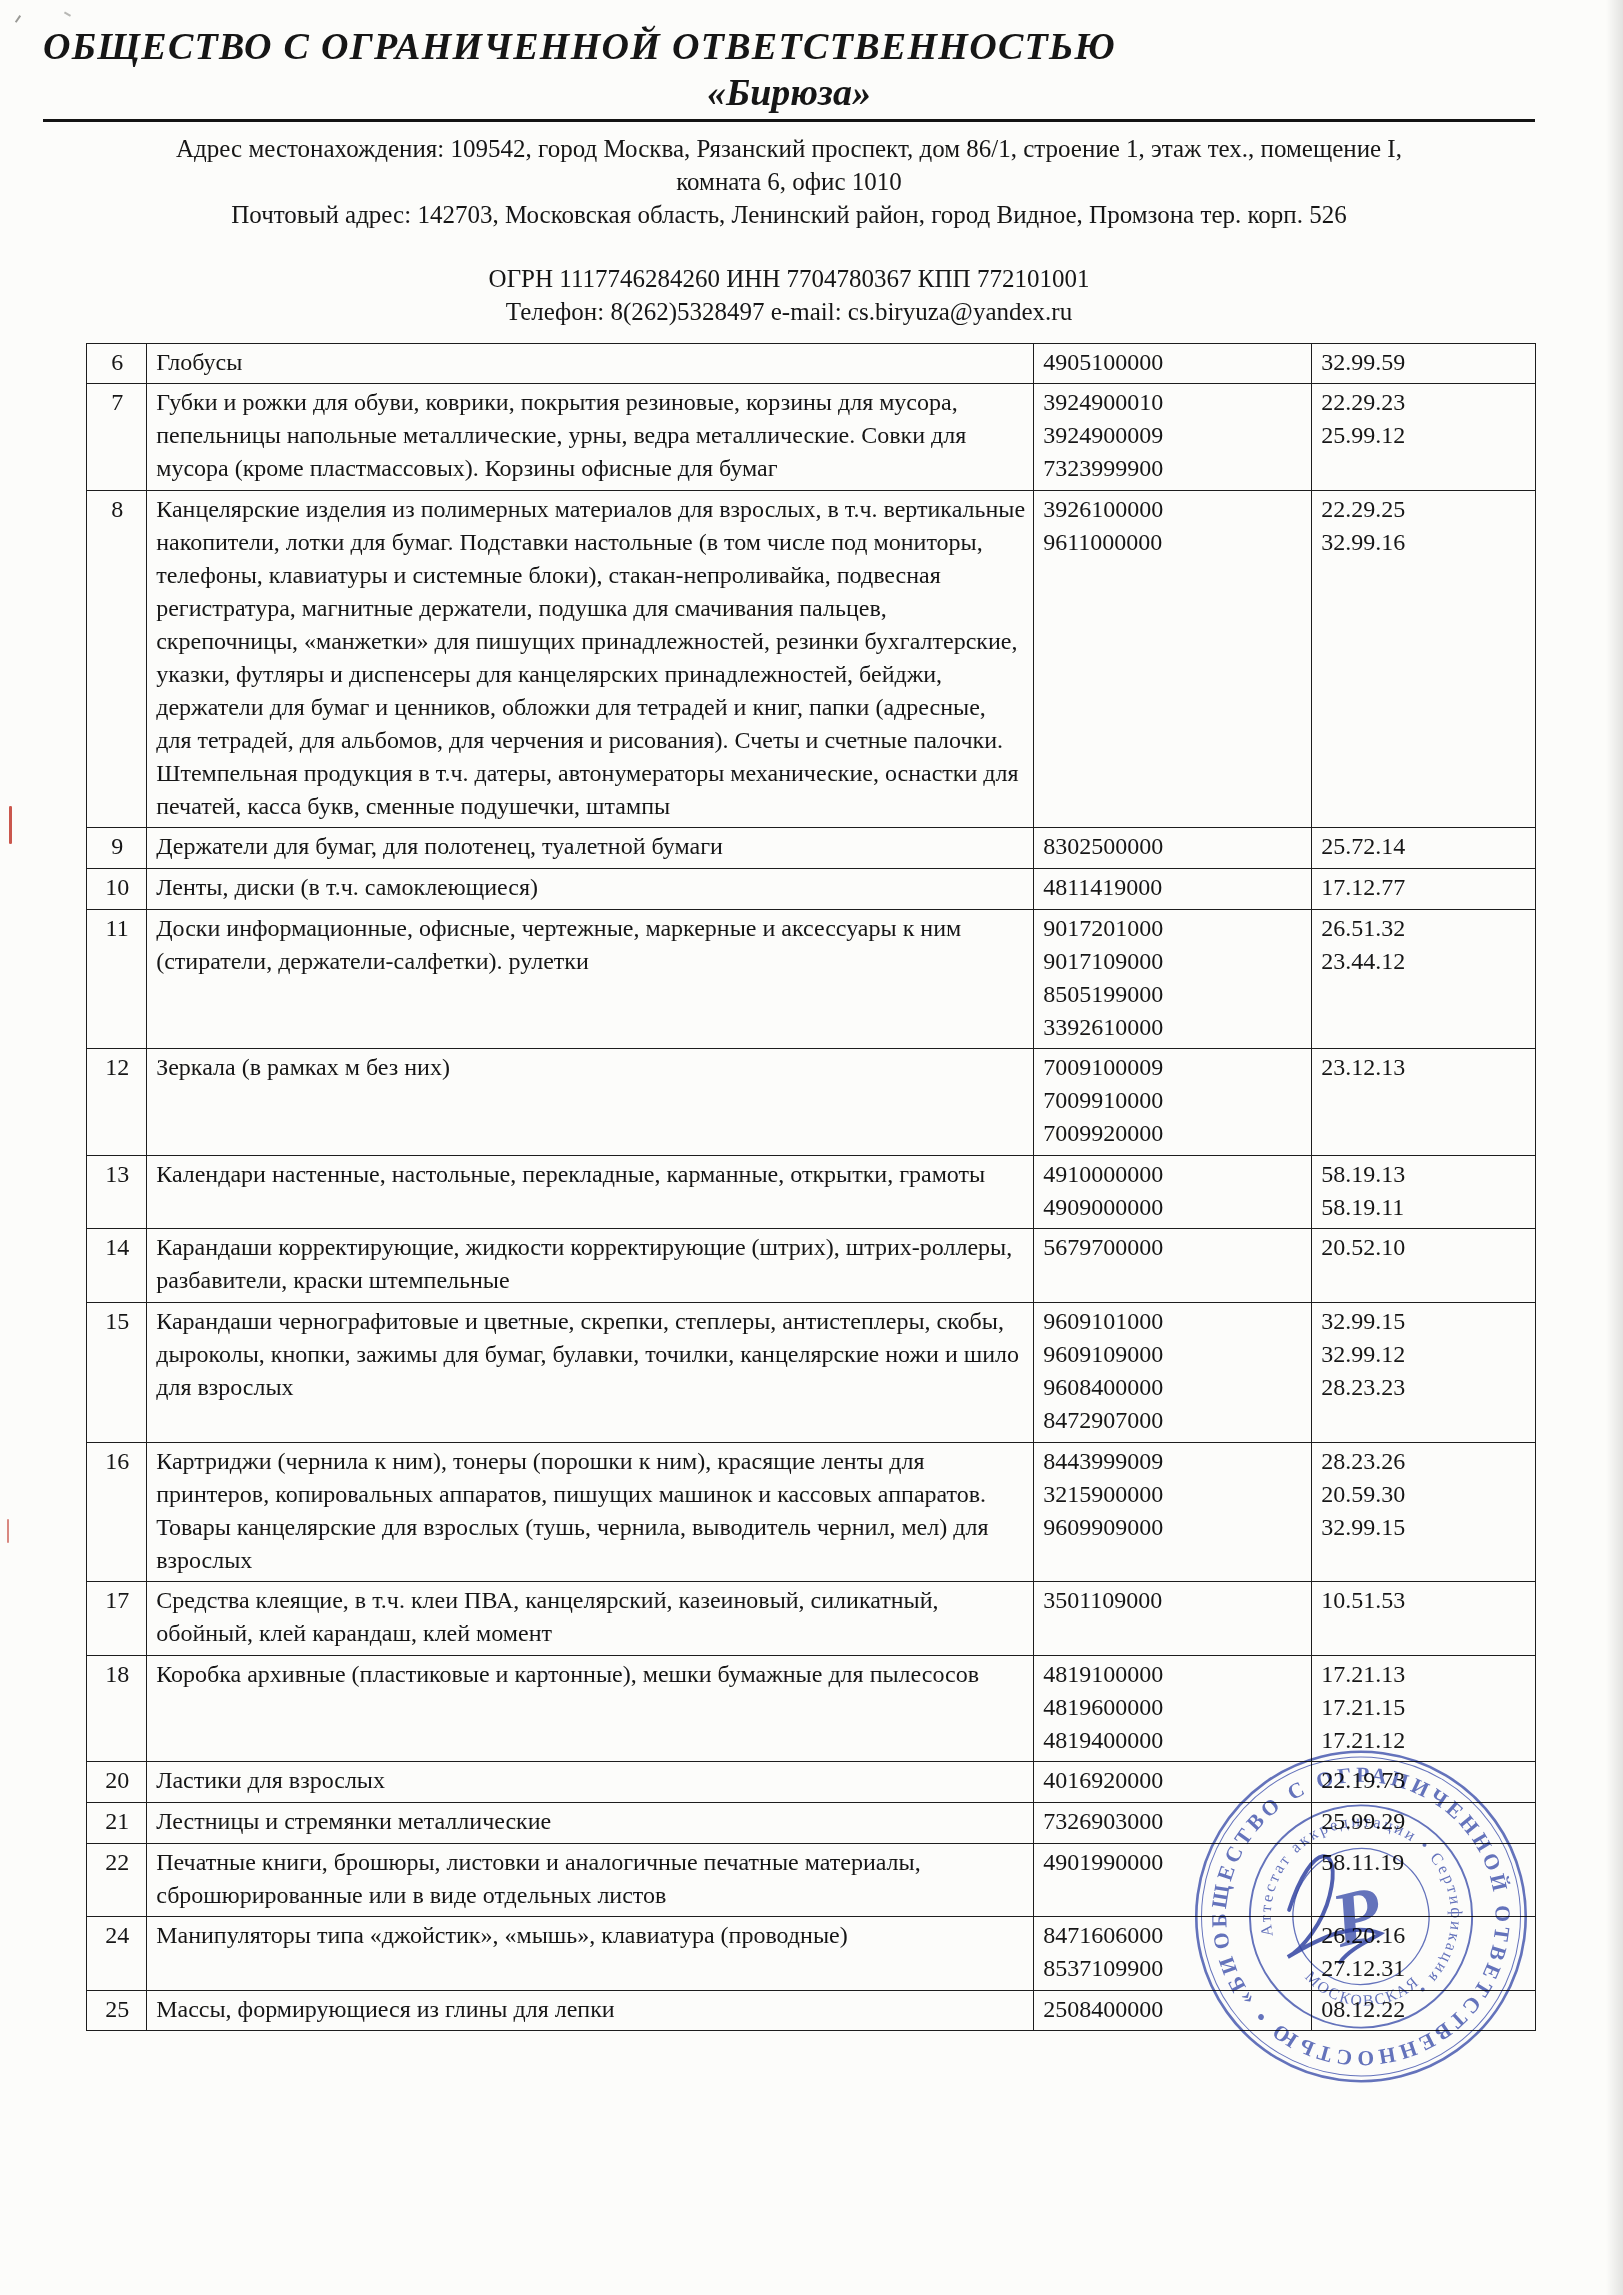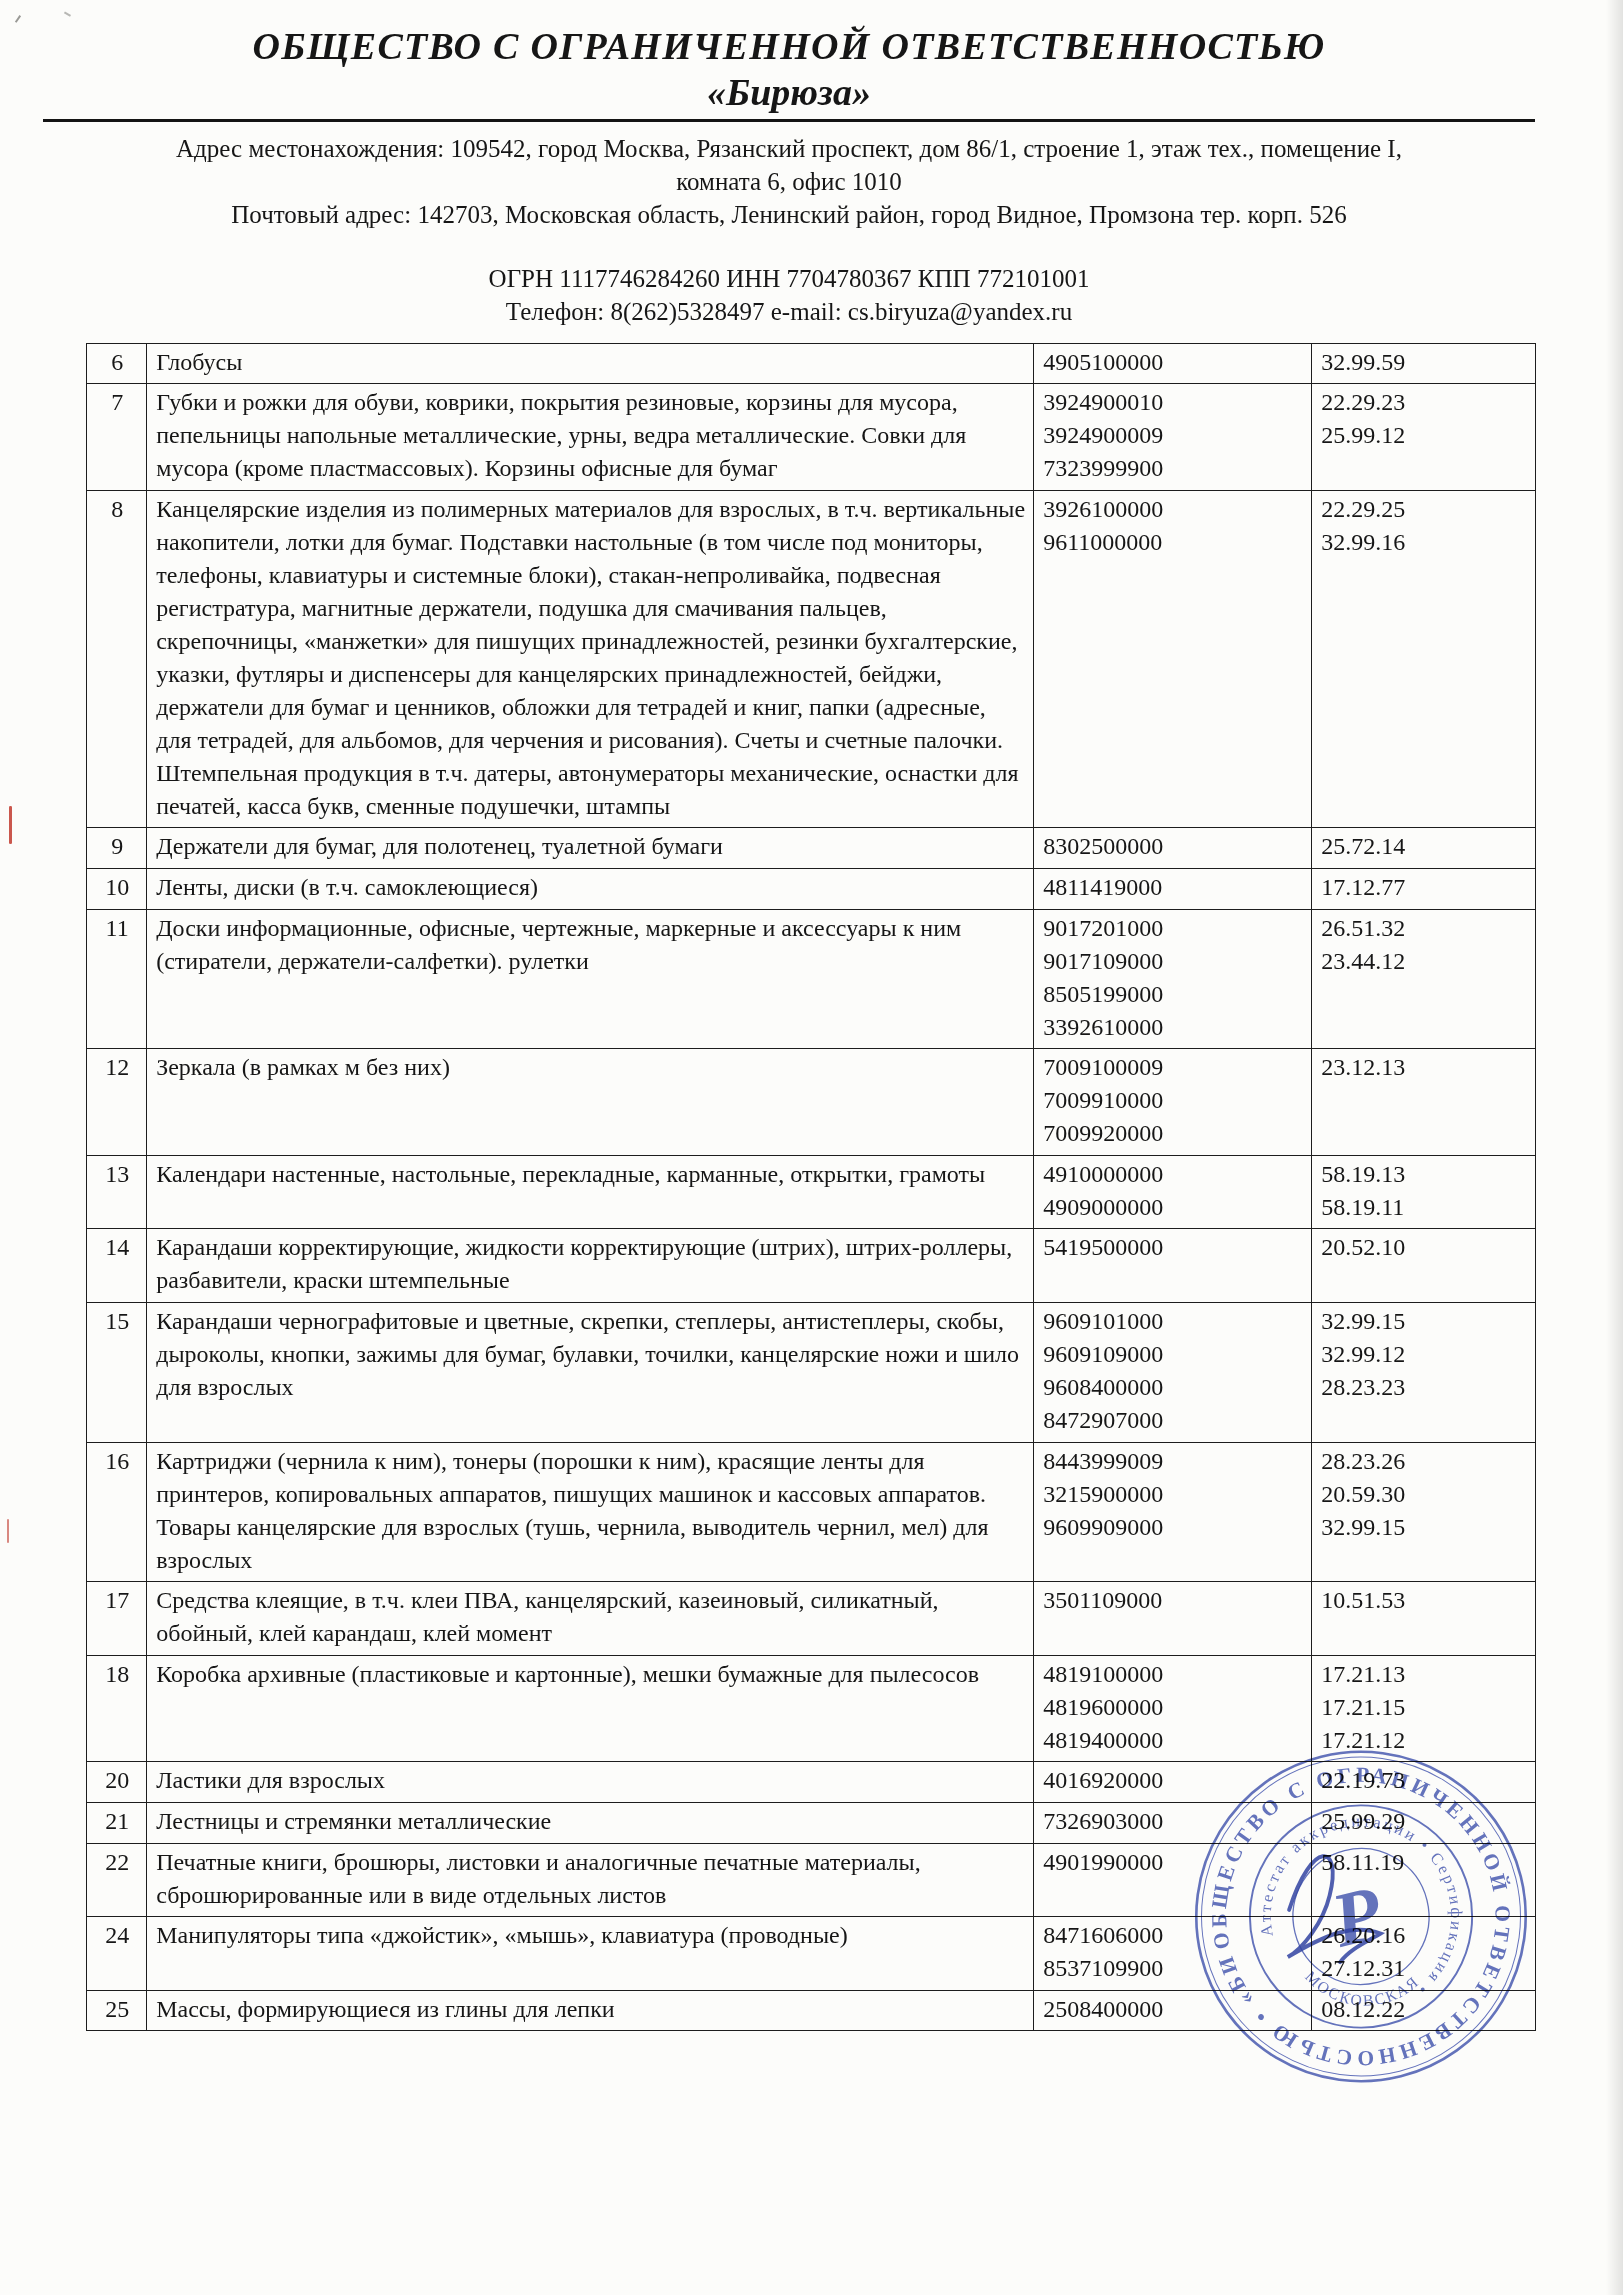--- a/index.html
+++ b/index.html
@@ -10,21 +10,21 @@
     color:#161616;
   }
   .edge-shadow-right{
     position:absolute;right:0;top:0;width:17px;height:2295px;
     background:linear-gradient(to right,rgba(0,0,0,0),rgba(0,0,0,0.10));
   }
   .page{
     position:absolute;left:43px;top:25px;width:1492px;
   }
   .company-title{
-    text-align:center;font-weight:bold;font-style:italic;
+    font-weight:bold;font-style:italic;
     font-size:38px;letter-spacing:1.3px;line-height:1.12;
   }
   .company-name{
     text-align:center;font-weight:bold;font-style:italic;
     font-size:38px;margin-top:2.6px;font-family:Liberation Serif, serif;
   }
   .header-rule{
     border-bottom:3.3px solid #141414;margin-top:5.2px;
   }
   .addr-block{margin-top:9.2px;}
@@ -183,21 +183,21 @@
           </td>
           <td class="codes">
             <div class="code-line">58.19.13</div>
             <div class="code-line">58.19.11</div>
           </td>
         </tr>
         <tr>
           <td class="num">14</td>
           <td class="desc">Карандаши корректирующие, жидкости корректирующие (штрих), штрих-роллеры, разбавители, краски штемпельные</td>
           <td class="codes">
-            <div class="code-line">5419500000</div>
+            <div class="code-line">5679700000</div>
           </td>
           <td class="codes">
             <div class="code-line">20.52.10</div>
           </td>
         </tr>
         <tr>
           <td class="num">15</td>
           <td class="desc">Карандаши чернографитовые и цветные, скрепки, степлеры, антистеплеры, скобы, дыроколы, кнопки, зажимы для бумаг, булавки, точилки, канцелярские ножи и шило для взрослых</td>
           <td class="codes">
             <div class="code-line">9609101000</div>

